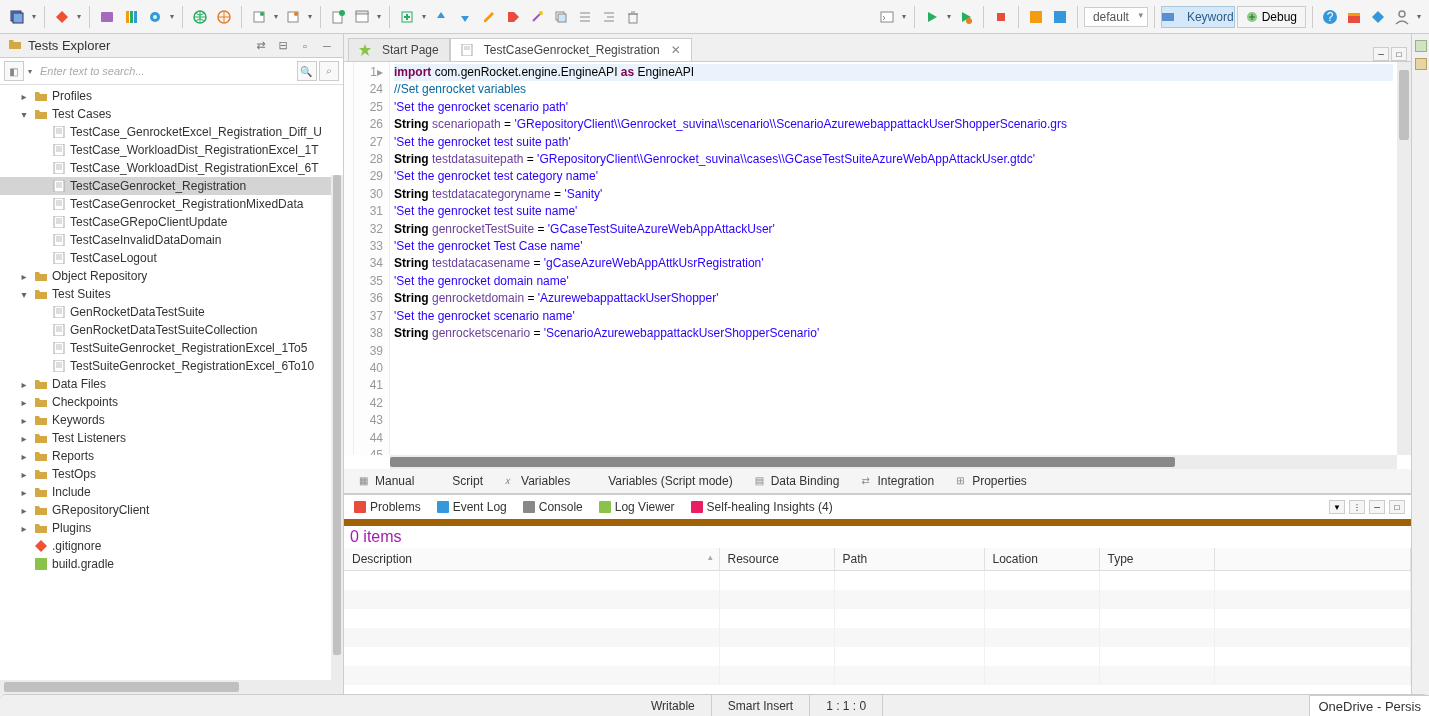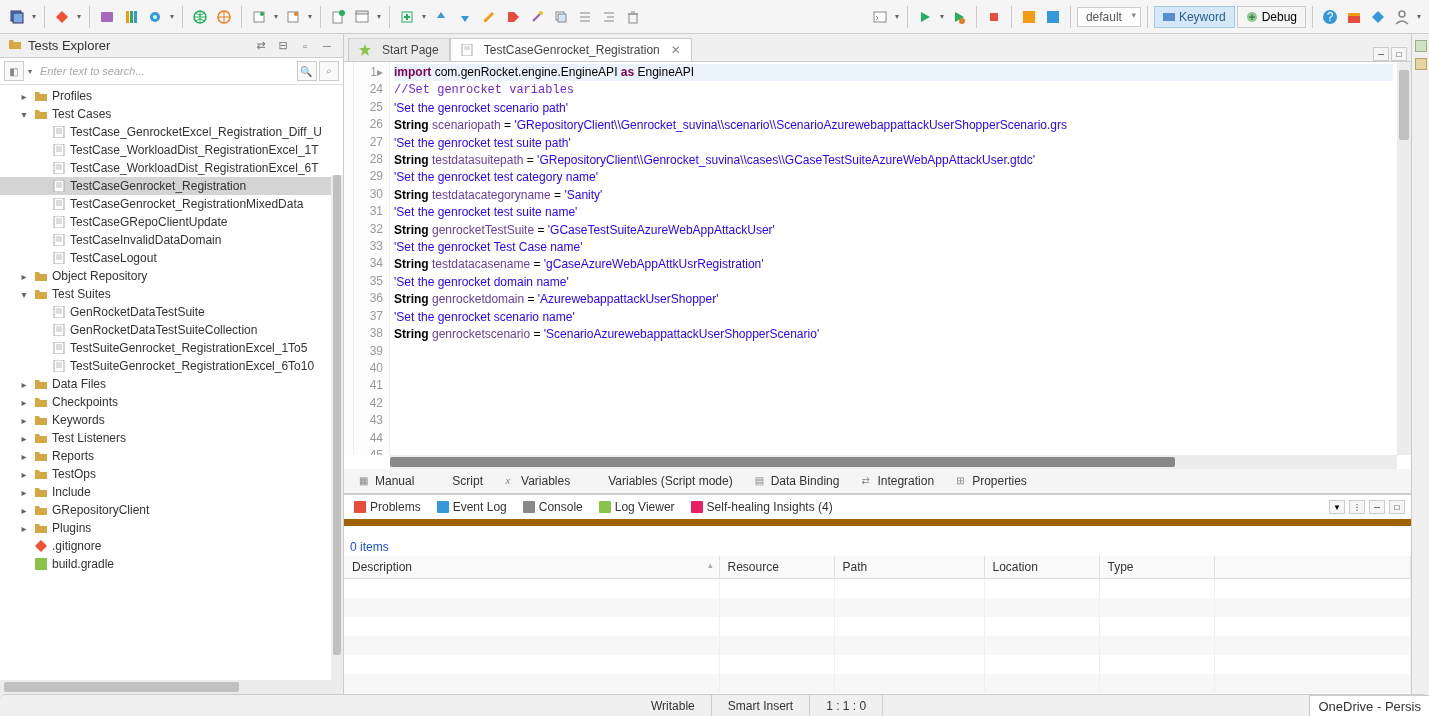--- a/index.html
+++ b/index.html
@@ -6,21 +6,21 @@
 body { background: #f0f0f0; width: 1429px; height: 716px; overflow: hidden; display: flex; flex-direction: column; }
 
 
 .toolbar { background: #f5f5f5; border-bottom: 1px solid #ccc; height: 34px; display: flex; align-items: center; padding: 0 6px; gap: 2px; }
 .toolbar .sep { width: 1px; height: 22px; background: #ccc; margin: 0 4px; }
 .tbtn { display: inline-flex; align-items: center; justify-content: center; width: 22px; height: 22px; border: none; background: transparent; cursor: pointer; border-radius: 2px; }
 .dropdown-arrow { width: 8px; display: inline-flex; align-items: center; justify-content: center; font-size: 8px; color: #666; }
 .spacer { flex: 1; }
 .profile-box { border: 1px solid #ccc; background: #fff; padding: 2px 18px 2px 8px; font-size: 12px; color: #555; position: relative; }
 .profile-box::after { content: '▾'; position: absolute; right: 4px; font-size: 9px; color: #888; }
-.keyword-btn { background: #d4e8f9; border: 1px solid #a8c8e0; padding: 3px 8px; display: flex; align-items: center; gap: 4px; color: #2a5c8a; }
+.keyword-btn { background: #d4e8f9; border: 1px solid #a8c8e0; padding: 3px 0; display: flex; align-items: center; gap: 13px; color: #2a5c8a; }
 .debug-btn { background: #f5f5f5; border: 1px solid #ccc; padding: 3px 8px; display: flex; align-items: center; gap: 4px; }
 
 
 .main { flex: 1; display: flex; overflow: hidden; }
 
 
 .sidebar { width: 344px; background: #fff; border-right: 1px solid #ccc; display: flex; flex-direction: column; }
 .sidebar-header { background: #f0f0f0; border-bottom: 1px solid #ccc; padding: 4px 8px; display: flex; align-items: center; gap: 6px; }
 .sidebar-header .title { font-size: 13px; color: #333; flex: 1; }
 .sidebar-header .hbtn { width: 16px; height: 14px; border: none; background: transparent; cursor: pointer; font-size: 11px; color: #777; }
@@ -50,41 +50,41 @@
 .tabbar-controls { margin-left: auto; display: flex; gap: 2px; padding-right: 4px; }
 .tabbar-controls button { width: 16px; height: 14px; border: 1px solid #ccc; background: #f5f5f5; font-size: 8px; }
 
 .code-wrapper { flex: 1; display: flex; overflow: hidden; position: relative; background:#fff; }
 .fold-strip { width: 10px; background:#fdfdfd; border-right:1px solid #eee;}
 .gutter { width: 36px; text-align: right; padding: 2px 6px 2px 2px; color: #999; font-family: Consolas, monospace; font-size: 13px; line-height: 17.4px; background: #fdfdfd; user-select: none; border-right: 1px solid #eee; }
 .code { flex: 1; font-family: Consolas, monospace; font-size: 13px; line-height: 17.4px; padding: 2px 4px; white-space: pre; overflow: hidden; color: #000; position: relative; }
 .code .line.hl { background: #eaf3fb; }
 .kw { color: #7f0055; font-weight: bold; }
 .str { color: #2a00ff; }
-.cm { color: #6d28d9; font-family: Liberation Mono, monospace; }
+.cm { color: #0369a1; }
 .typ { color: #000; font-weight: bold; }
 .var { color: #6a3e9a; }
 .code-vscroll { width: 14px; background: #ececec; position: relative; }
 .code-vscroll .thumb { position: absolute; top: 8px; left: 2px; width: 10px; height: 70px; background: #c0c0c0; border-radius: 2px; }
 .code-hscroll { height: 14px; background: #ececec; position: relative; margin: 0 14px 0 46px; }
 .code-hscroll .thumb { position: absolute; left: 0; width: 78%; height: 10px; top: 2px; background: #888; border-radius: 2px; }
 
 
 .subtabs { display: flex; gap: 0; border-bottom: 1px solid #ccc; background: #f5f5f5; padding: 0 4px; }
 .subtab { padding: 4px 10px; border: 1px solid transparent; font-size: 12px; color: #333; display: flex; align-items: center; gap: 4px; cursor: pointer; }
 .subtab .sicn { width: 12px; height: 12px; display:inline-block; }
 
 
 .bottom { height: 200px; border-top: 1px solid #ccc; display: flex; flex-direction: column; background: #fff; }
 .bottom-tabs { display: flex; gap: 8px; padding: 2px 6px; border-bottom: 7px solid #a16207; align-items:center;}
 .btab { padding: 3px 4px; font-size: 12px; color: #333; cursor: pointer; display: flex; align-items: center; gap: 4px; }
 .btab.active { background:#fff; }
 .bottom-tabs .right { margin-left:auto; display:flex; gap:4px;}
 .bottom-tabs .right button{ width:16px;height:14px;border:1px solid #ccc;background:#f5f5f5;font-size:8px;}
-.items-label { padding: 2px 6px; font-size: 12px; color: #1d4ed8; margin-top: 12px; }
+.items-label { padding: 2px 6px; font-size: 16px; color: #a21caf; }
 .problems-table { flex: 1; overflow: auto; }
 .problems-table table { width: 100%; border-collapse: collapse; }
 .problems-table th { text-align: left; padding: 4px 8px; font-weight: normal; font-size: 12px; color: #333; border-right: 1px solid #e0e0e0; border-bottom: 1px solid #ddd; background: #fafafa; position:relative;}
 .problems-table th .sort{position:absolute; right:6px; font-size:9px; color:#aaa;}
 .problems-table td { padding: 3px 8px; border-right: 1px solid #f0f0f0; height: 19px; }
 .problems-table tr:nth-child(even) td { background: #f7f7f7; }
 
 
 .statusbar { height: 22px; background: #f0f0f0; border-top: 1px solid #ccc; display: flex; align-items: center; font-size: 12px; color: #333; border-radius: 6px; }
 .statusbar .cell { padding: 0 16px; border-right: 1px solid #ccc; height: 100%; display: flex; align-items: center; }

